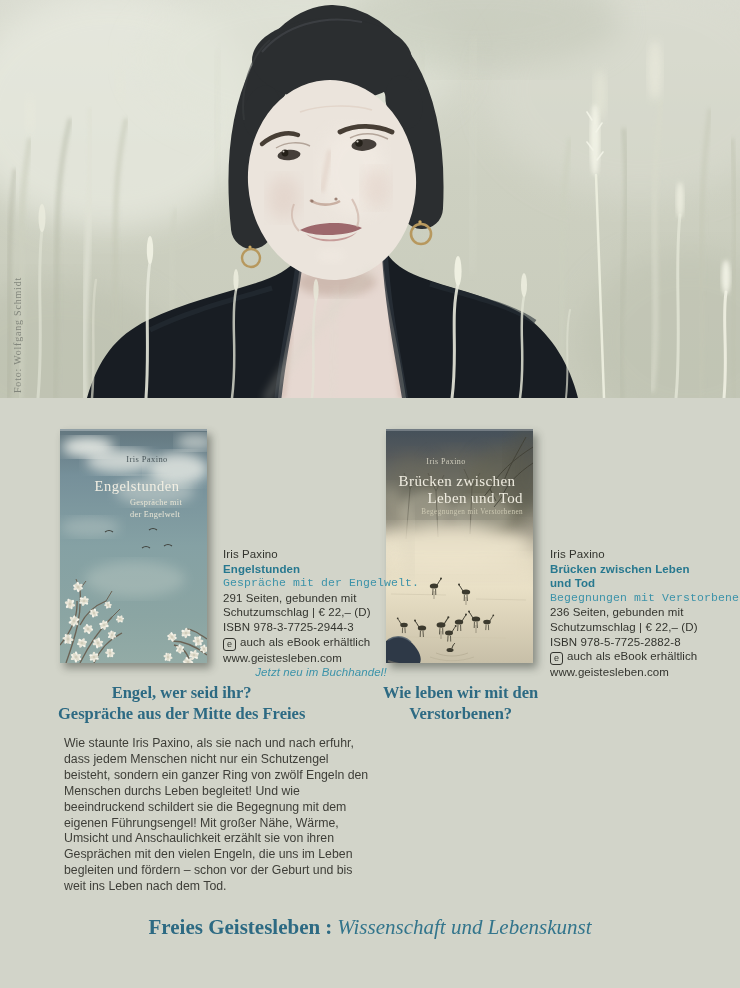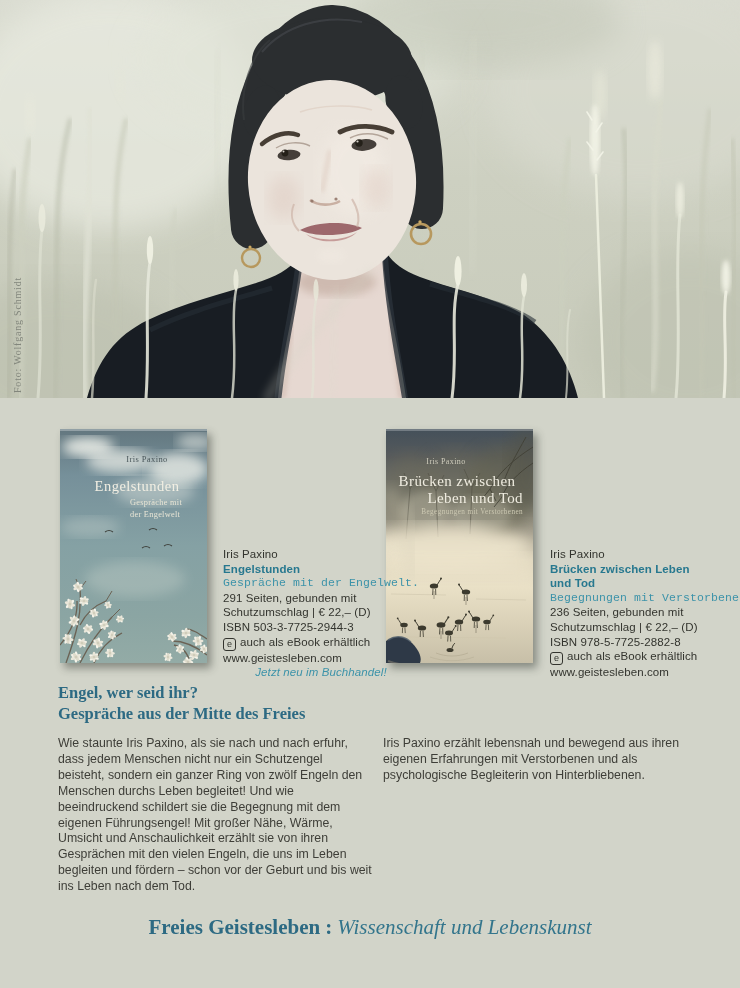--- a/index.html
+++ b/index.html
@@ -12,27 +12,27 @@
   .cover.c-right{left:386px}
   .details{position:absolute;top:547px;font-size:11.5px;line-height:14.6px;color:#33342e;letter-spacing:.1px;white-space:nowrap;}
   .details.d-left{left:223px}
   .details.d-right{left:550px}
   .details .t-bold{color:#27788f;font-weight:bold;}
   .details .t{color:#3d93a9;font-family:Liberation Mono, monospace;}
   .details .note{color:#3d93a9;font-style:italic;text-align:center;}
   .ebook-icon{display:inline-block;width:11px;height:11px;border:1px solid #33342e;border-radius:3px;
               font-size:9px;line-height:10px;text-align:center;margin-right:4px;vertical-align:-1px;}
   .heading{position:absolute;top:682px;font-family:"Liberation Serif",serif;font-weight:bold;
-           font-size:16.5px;line-height:21px;color:#2d6a83;}
+           font-size:16.5px;line-height:21px;color:#2d6a83;text-align:center;}
   .heading.h-left{left:58px}
   .heading.h-right{left:383px}
   .body-text{position:absolute;top:736px;width:314px;font-size:12.3px;line-height:15.9px;color:#3e3e38;}
   .body-text.b-left{left:58px}
   .body-text.b-right{left:383px}
-  .body-text p{margin:0 0 16px 0;}
+  .body-text p{margin:0 0 16px 6px;}
   .footer{position:absolute;top:915px;left:0;width:740px;text-align:center;
           font-family:"Liberation Serif",serif;font-size:21px;color:#2d6a83;}
   .footer .pub{font-weight:bold;}
   .footer .sep{margin:0 5px;font-weight:bold;}
   .footer .tag{font-style:italic;color:#33758c;}
   text{font-family:"Liberation Serif",serif;}
 </style>
 </head>
 <body>
 
@@ -360,21 +360,21 @@
     <text x="137" y="73.5" text-anchor="end" font-size="15" letter-spacing=".4" fill="#efece0">Leben und Tod</text>
     <text x="137" y="84.5" text-anchor="end" font-size="7.2" letter-spacing=".4" fill="#ccc8b2">Begegnungen mit Verstorbenen</text>
   </svg>
 
   <div class="details d-left">
     <div>Iris Paxino</div>
     <div class="t-bold">Engelstunden</div>
     <div class="t">Gespräche mit der Engelwelt.</div>
     <div>291 Seiten, gebunden mit</div>
     <div>Schutzumschlag | € 22,– (D)</div>
-    <div>ISBN 503-3-7725-2944-3</div>
+    <div>ISBN 978-3-7725-2944-3</div>
     <div><span class="ebook-icon">e</span><span>auch als eBook erhältlich</span></div>
     <div>www.geistesleben.com</div>
     <div class="note">Jetzt neu im Buchhandel!</div>
   </div>
 
   <div class="details d-right">
     <div>Iris Paxino</div>
     <div class="t-bold">Brücken zwischen Leben</div>
     <div class="t-bold">und Tod</div>
     <div class="t">Begegnungen mit Verstorbenen</div>
@@ -382,25 +382,28 @@
     <div>Schutzumschlag | € 22,– (D)</div>
     <div>ISBN 978-5-7725-2882-8</div>
     <div><span class="ebook-icon">e</span><span>auch als eBook erhältlich</span></div>
     <div>www.geistesleben.com</div>
   </div>
 
   <div class="heading h-left">
     <div>Engel, wer seid ihr?</div>
     <div>Gespräche aus der Mitte des Freies</div>
   </div>
+  <div class="heading h-right">
+    <div>Wie leben wir mit den</div>
+    <div>Verstorbenen?</div>
+  </div>
 
   <div class="body-text b-left">
     <p>Wie staunte Iris Paxino, als sie nach und nach erfuhr, dass jedem Menschen nicht nur ein Schutzengel beisteht, sondern ein ganzer Ring von zwölf Engeln den Menschen durchs Leben begleitet! Und wie beeindruckend schildert sie die Begegnung mit dem eigenen Führungsengel! Mit großer Nähe, Wärme, Umsicht und Anschaulichkeit erzählt sie von ihren Gesprächen mit den vielen Engeln, die uns im Leben begleiten und fördern – schon vor der Geburt und bis weit ins Leben nach dem Tod.</p>
   </div>
   <div class="body-text b-right">
-    <p>Iris Paxino erzählt lebensnah und bewegend aus ihren eigenen Erfahrungen mit Verstorbenen und als psychologische Begleiterin von Hinterbliebenen.</p>
   </div>
 
   <div class="footer">
     <span class="pub">Freies Geistesleben</span><span class="sep">:</span><span class="tag">Wissenschaft und Lebenskunst</span>
   </div>
 
 </div>
 
 </body></html>

